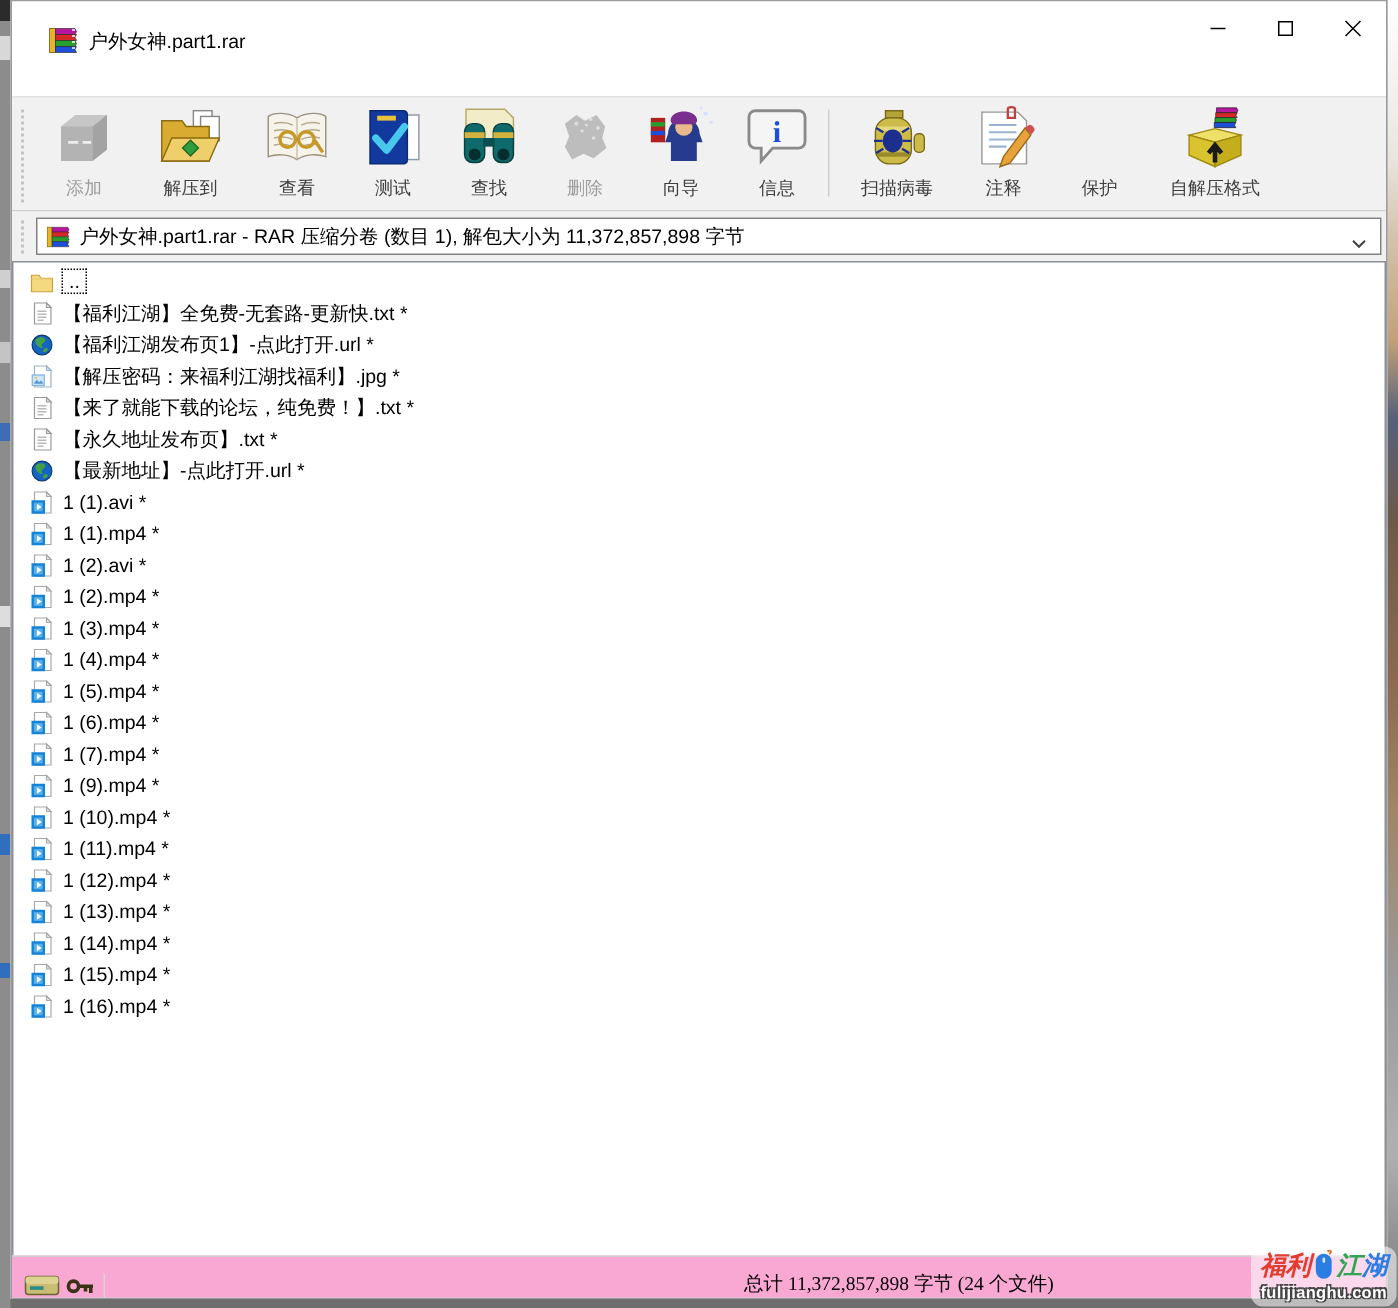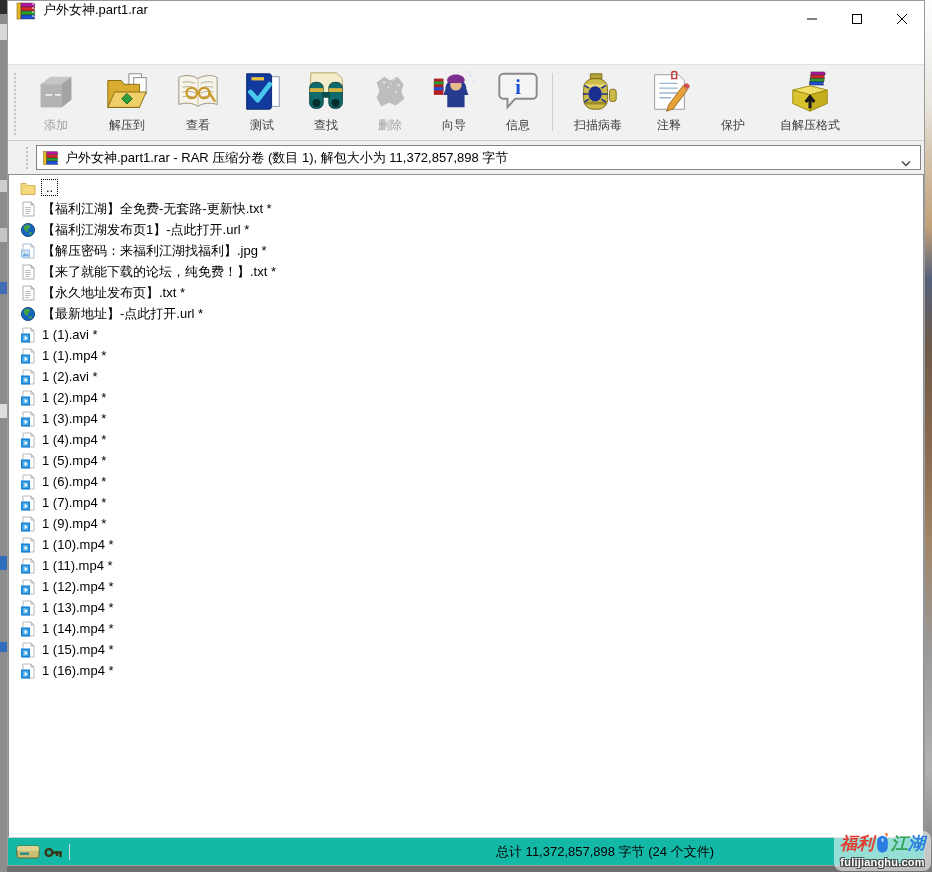--- a/index.html
+++ b/index.html
@@ -8,53 +8,53 @@
 
   
   .sliver-left { position:absolute; left:0; top:0; width:7px; height:872px; background:#8c8c8c; z-index:0; }
   .sliver-left .frag { position:absolute; left:0; width:7px; }
   .sliver-right { position:absolute; right:0; top:0; width:7px; height:872px; z-index:0;
     background:linear-gradient(#ffffff 0%, #e9e6e0 12%, #d4c3ac 18%, #c2a178 26%, #55607a 32%, #6e5a48 40%, #8b6a4f 52%, #a08566 62%, #9a9a9a 75%, #b0b0b0 88%, #7a7a7a 100%); }
 
   
   .window { position:absolute; left:7px; top:0; width:918px; height:866px; background:#fff; border:1px solid #9b9b9b; display:flex; flex-direction:column; z-index:1; }
 
-  .titlebar { height:36px; display:flex; align-items:flex-start; padding-left:8px; background:#fff; flex:0 0 auto; }
+  .titlebar { height:36px; display:flex; align-items:flex-end; padding-left:24px; background:#fff; flex:0 0 auto; }
   .titlebar .app-icon { width:20px; height:20px; margin-right:7px; flex:0 0 auto; }
   .titlebar .title { font-size:13px; color:#000; flex:1 1 auto; white-space:nowrap; overflow:hidden; }
   .win-btn { width:45px; height:36px; display:flex; align-items:center; justify-content:center; flex:0 0 auto; }
 
   .menubar { height:27px; display:flex; align-items:center; background:#fff; padding-left:4px; flex:0 0 auto; }
   .menu-item { font-size:13px; color:#000; padding:4px 10px; cursor:default; }
 
   .toolbar { height:77px; background:#f1f1f1; border-top:1px solid #e2e2e2; border-bottom:1px solid #cfcfcf; display:flex; align-items:flex-start; padding:4px 0 0 4px; flex:0 0 auto; }
   .grip { width:6px; height:62px; border-left:2px dotted #c3c3c3; margin:4px 4px 0 2px; flex:0 0 auto; }
   .tb-btn { width:64px; display:flex; flex-direction:column; align-items:center; flex:0 0 auto; }
   .tb-btn.w2 { width:78px; } .tb-btn.w3 { width:90px; }
   .tb-btn .tb-icon { width:46px; height:46px; }
   .tb-btn .tb-icon svg { width:100%; height:100%; }
   .tb-btn .tb-label { font-size:12px; color:#404040; margin-top:2px; white-space:nowrap; }
   .tb-btn.disabled .tb-label { color:#9e9e9e; }
   .tb-sep { width:1px; height:58px; background:#cfcfcf; margin:4px 6px 0 2px; flex:0 0 auto; }
 
-  .addressrow { height:33px; background:#f1f1f1; display:flex; align-items:center; padding:0 3px 0 16px; flex:0 0 auto; }
+  .addressrow { height:33px; background:#f1f1f1; display:flex; align-items:center; padding:0 3px 0 4px; flex:0 0 auto; }
   .addressrow .grip { height:22px; margin-top:0; }
   .combo { flex:1 1 auto; height:25px; background:#fff; border:1px solid #828282; display:flex; align-items:center; padding:0 6px; }
   .combo .combo-icon { width:16px; height:16px; margin-right:6px; flex:0 0 auto; }
   .combo .combo-text { font-size:13px; color:#000; flex:1 1 auto; white-space:nowrap; overflow:hidden; }
   .combo .chev { width:12px; height:8px; flex:0 0 auto; margin-right:2px; }
 
   .filelist { flex:1 1 auto; background:#fff; border-left:1px solid #8a8f98; border-right:1px solid #8a8f98; border-top:1px solid #8a8f98; overflow:hidden; padding-top:2px; }
   .file-row { height:21px; display:flex; align-items:center; padding-left:11px; }
   .file-row .f-icon { width:16px; height:16px; margin-right:6px; flex:0 0 auto; }
   .file-row .f-icon svg { width:16px; height:16px; display:block; }
   .file-row .f-name { font-size:13px; color:#000; white-space:nowrap; }
   .file-row.focused .f-name { outline:1px dotted #000; padding:0 4px; }
 
-  .statusbar { height:28px; background:#14b8a6; border-top:1px solid #cfcfcf; display:flex; align-items:center; flex:0 0 auto; }
+  .statusbar { height:28px; background:#f9a8d4; border-top:1px solid #cfcfcf; display:flex; align-items:flex-end; flex:0 0 auto;font-family:Liberation Serif, serif; }
   .sb-left { width:62px; display:flex; align-items:center; gap:4px; padding-left:8px; border-right:1px solid #d6d6d6; flex:0 0 auto; }
   .sb-mid { width:412px; border-right:1px solid #d6d6d6; flex:0 0 auto; }
   .sb-right { flex:1 1 auto; display:flex; align-items:center; padding-left:14px; font-size:13px; color:#000; white-space:nowrap; }
 
   
   .watermark { position:absolute; right:1px; bottom:1px; width:97px; z-index:5; background:rgba(255,255,255,0.55); border-radius:8px; padding:1px 2px 2px 2px; display:flex; flex-direction:column; align-items:center; }
   .wm-row { display:flex; align-items:center; gap:1px; height:24px;font-style:italic; }
   .wm-cn { font-size:17px; font-weight:900; line-height:1; }
   .wm-cn .c1 { color:#e23c30; } .wm-cn .c2 { color:#e23c30; }
   .wm-cn .c3 { color:#33a457; } .wm-cn .c4 { color:#2a7de1; }

